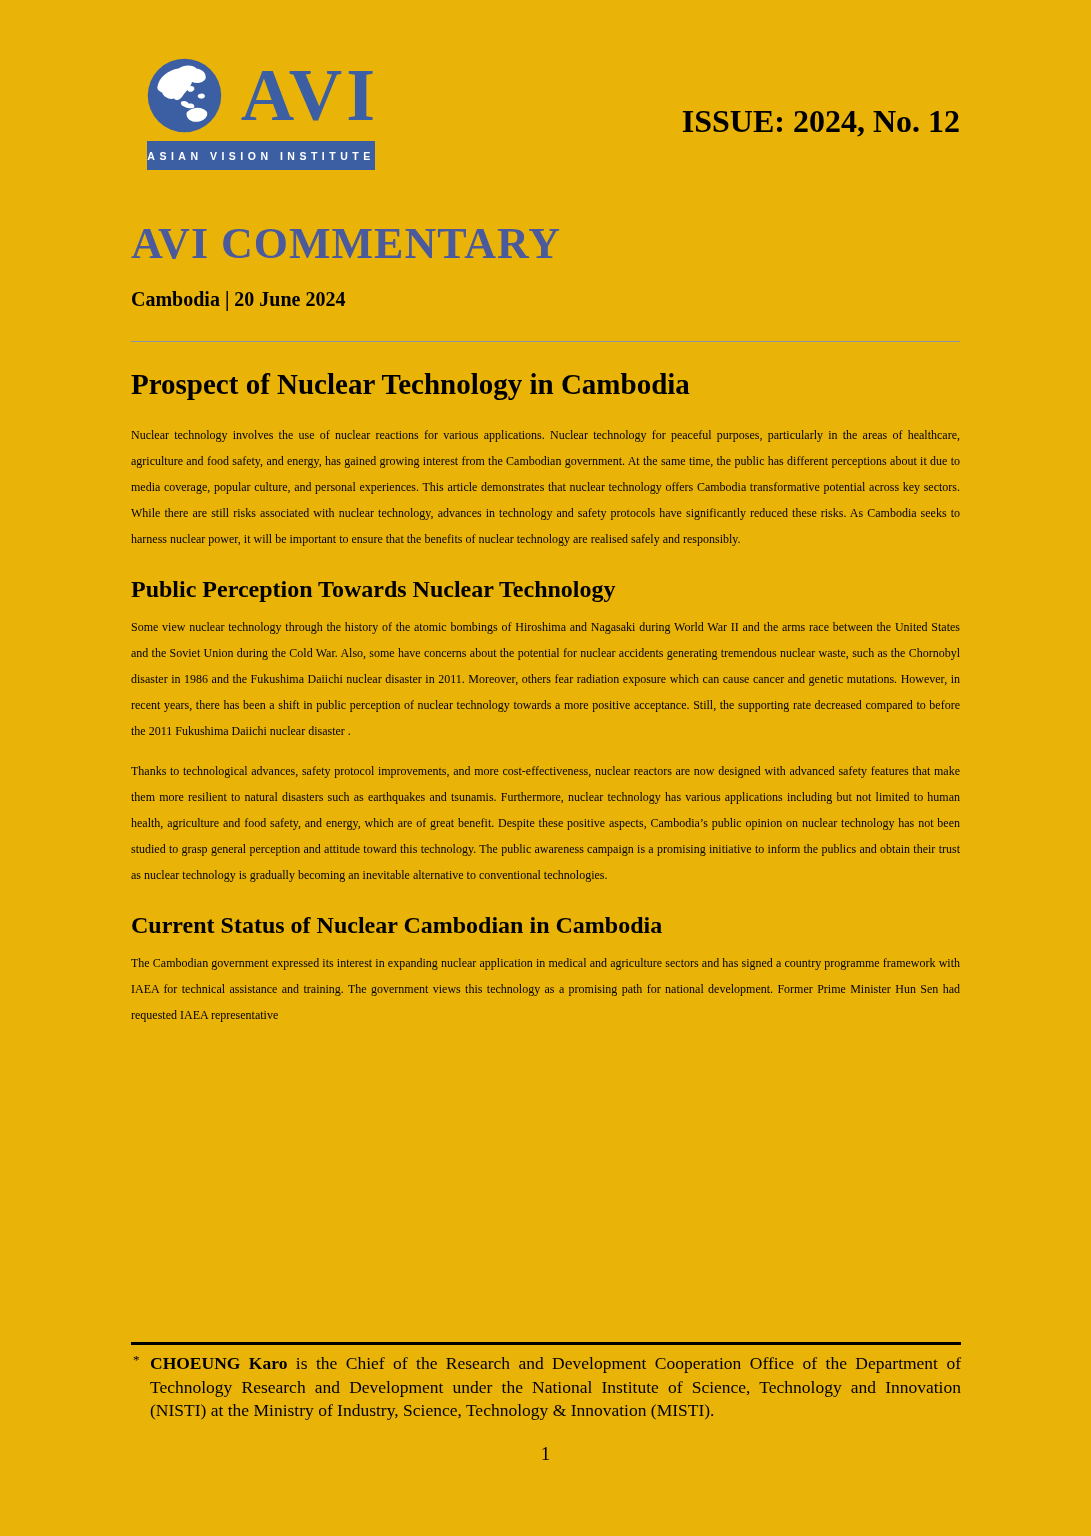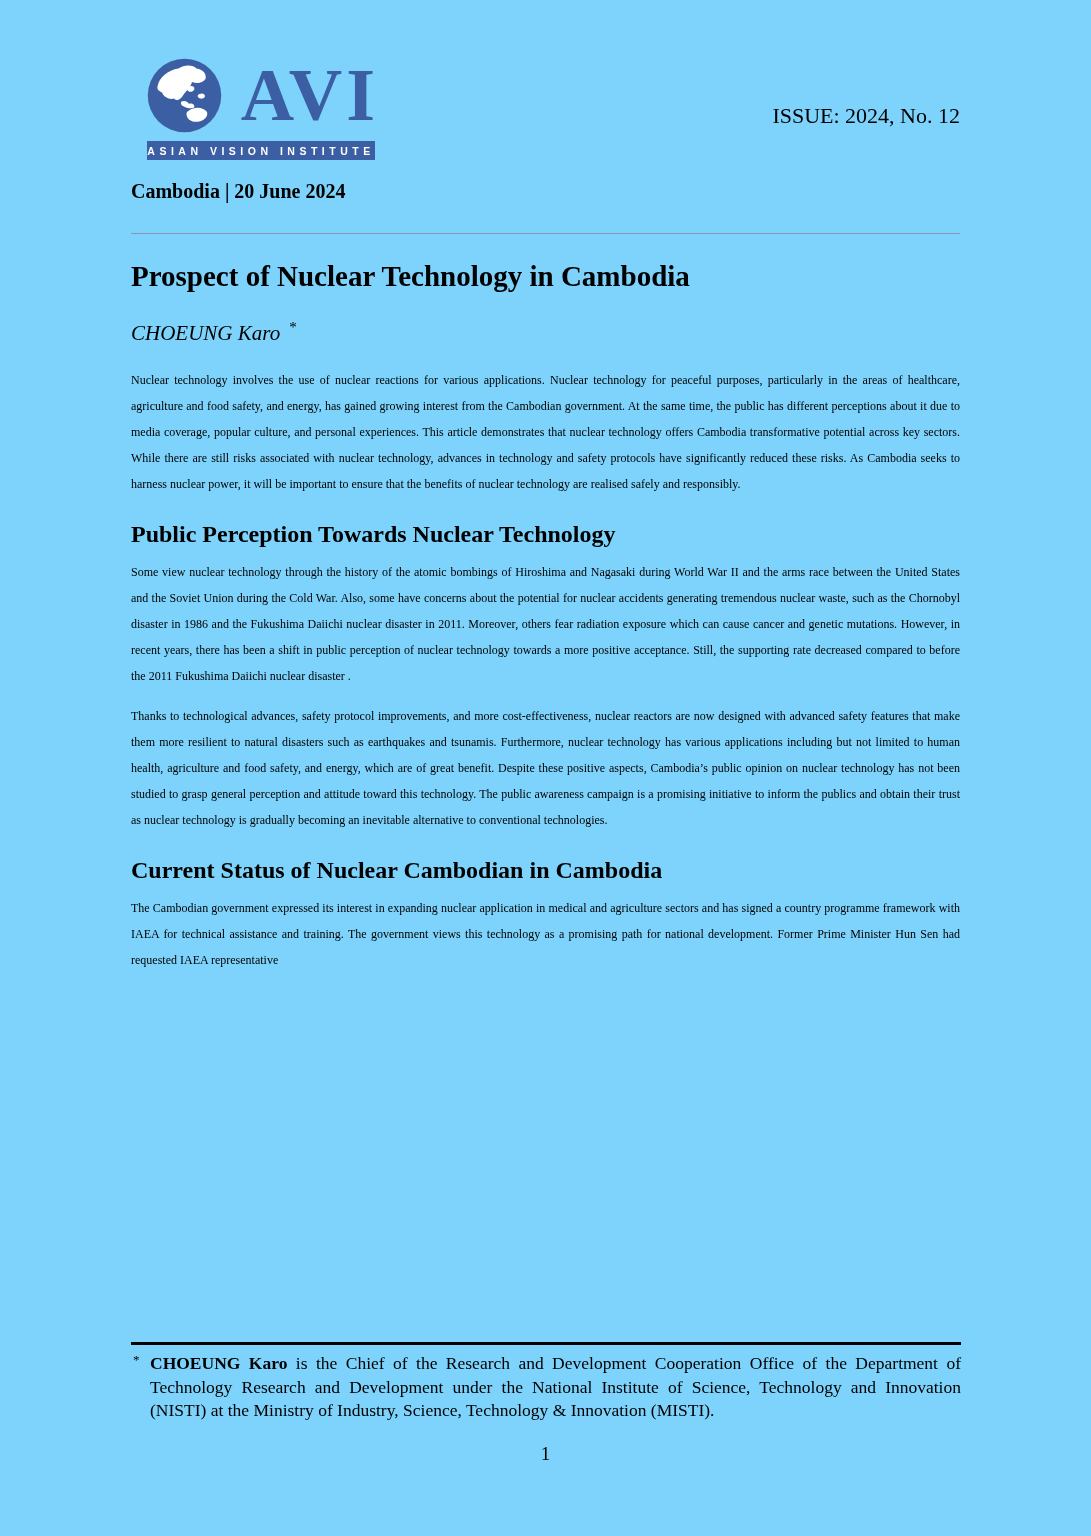--- a/index.html
+++ b/index.html
@@ -5,21 +5,21 @@
   html, body {
     margin: 0;
     padding: 0;
     background: #ffffff;
   }
   .page {
     position: relative;
     width: 1091px;
     height: 1536px;
     margin: 0 auto;
-    background: #7dd3fc;
+    background: #eab308;
     box-sizing: border-box;
     padding: 55px 131px 0 131px;
     font-family: "Liberation Serif", serif;
     color: #000000;
     overflow: hidden;
   }
 
   
   .header-row {
     display: flex;
@@ -47,37 +47,37 @@
     font-weight: bold;
     font-size: 74px;
     line-height: 75px;
     letter-spacing: 4px;
     color: #3c5fa4;
     margin-right: -4px;
   }
   .logo-bar {
     margin-top: 6px;
     background: #3c5fa4;
-    height: 19px;
+    height: 29px;
     display: flex;
     align-items: center;
     justify-content: center;
   }
   .logo-bar span {
     color: #ffffff;
     font-family: "Liberation Sans", sans-serif;
     font-weight: bold;
     font-size: 10.5px;
     letter-spacing: 4.5px;
     white-space: nowrap;
   }
   .issue {
     margin-top: 48px;
-    font-weight: normal;
-    font-size: 22px;
+    font-weight: bold;
+    font-size: 32px;
     color: #000000;
     white-space: nowrap;
   }
 
   
   .masthead-title {
     margin-top: 50px;
     font-weight: bold;
     font-size: 44px;
     line-height: 48px;
@@ -186,28 +186,26 @@
         </svg>
         <div class="logo-acronym">AVI</div>
       </div>
       <div class="logo-bar">
         <span>ASIAN VISION INSTITUTE</span>
       </div>
     </div>
     <div class="issue">ISSUE: 2024, No. 12</div>
   </div>
 
+  <div class="masthead-title">AVI COMMENTARY</div>
   <div class="dateline">Cambodia | 20 June 2024</div>
   <hr class="top-divider">
 
   <div class="article-title">Prospect of Nuclear Technology in Cambodia</div>
 
-  <div class="author-line">
-    <span class="author-name">CHOEUNG Karo</span><span class="author-marker">*</span>
-  </div>
 
   <p class="body-para first">Nuclear technology involves the use of nuclear reactions for various applications. Nuclear technology for peaceful purposes, particularly in the areas of healthcare, agriculture and food safety, and energy, has gained growing interest from the Cambodian government. At the same time, the public has different perceptions about it due to media coverage, popular culture, and personal experiences. This article demonstrates that nuclear technology offers Cambodia transformative potential across key sectors. While there are still risks associated with nuclear technology, advances in technology and safety protocols have significantly reduced these risks. As Cambodia seeks to harness nuclear power, it will be important to ensure that the benefits of nuclear technology are realised safely and responsibly.</p>
 
   <div class="section-heading">Public Perception Towards Nuclear Technology</div>
 
   <p class="body-para">Some view nuclear technology through the history of the atomic bombings of Hiroshima and Nagasaki during World War II and the arms race between the United States and the Soviet Union during the Cold War. Also, some have concerns about the potential for nuclear accidents generating tremendous nuclear waste, such as the Chornobyl disaster in 1986 and the Fukushima Daiichi nuclear disaster in 2011. Moreover, others fear radiation exposure which can cause cancer and genetic mutations. However, in recent years, there has been a shift in public perception of nuclear technology towards a more positive acceptance. Still, the supporting rate decreased compared to before the 2011 Fukushima Daiichi nuclear disaster .</p>
 
   <p class="body-para">Thanks to technological advances, safety protocol improvements, and more cost-effectiveness, nuclear reactors are now designed with advanced safety features that make them more resilient to natural disasters such as earthquakes and tsunamis. Furthermore, nuclear technology has various applications including but not limited to human health, agriculture and food safety, and energy, which are of great benefit. Despite these positive aspects, Cambodia’s public opinion on nuclear technology has not been studied to grasp general perception and attitude toward this technology. The public awareness campaign is a promising initiative to inform the publics and obtain their trust as nuclear technology is gradually becoming an inevitable alternative to conventional technologies.</p>
 
   <div class="section-heading">Current Status of Nuclear Cambodian in Cambodia</div>

